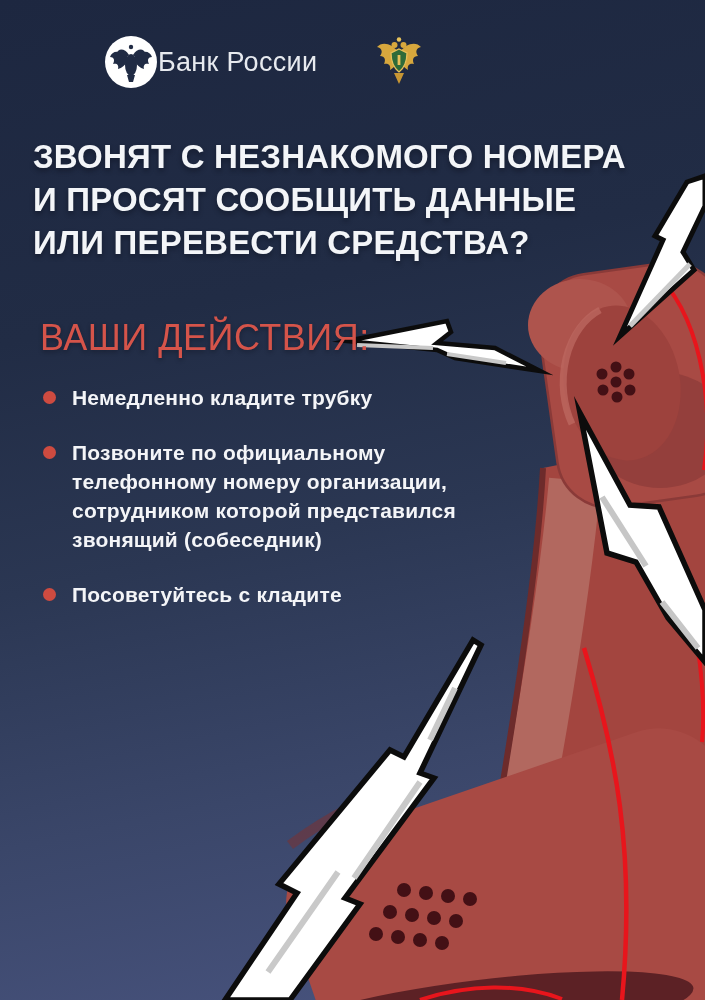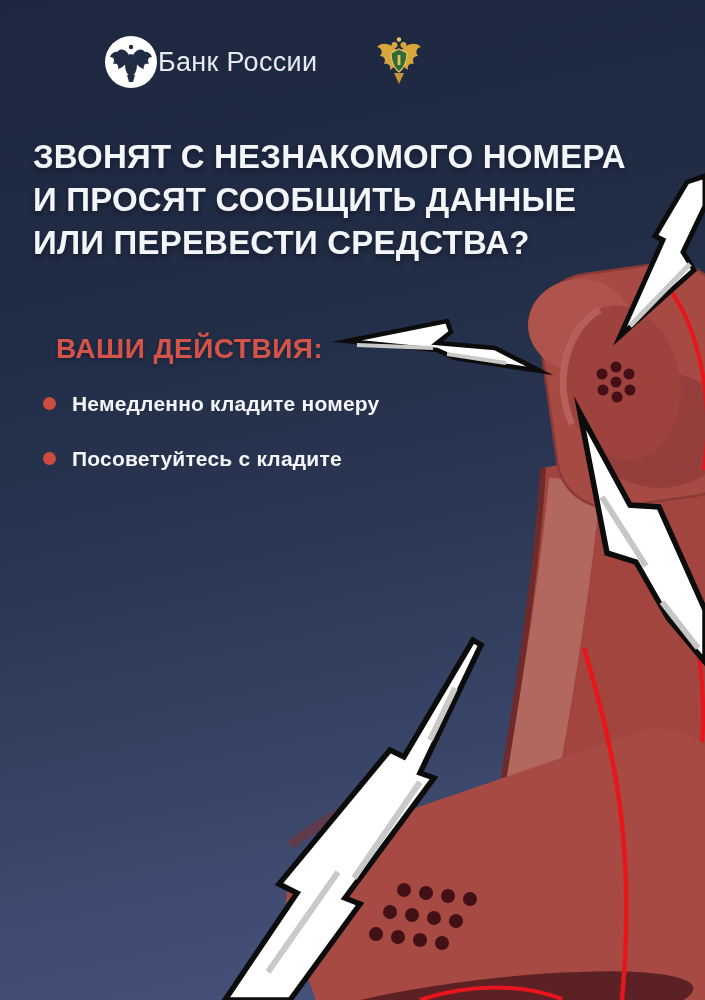--- a/index.html
+++ b/index.html
@@ -17,21 +17,21 @@
   .bank-name{color:#e7eaef;font-size:27px;font-weight:400;letter-spacing:0.3px;}
   .brand-prok{left:374px;top:34px;gap:13px;}
   .prok-name{color:#f2f4f7;font-size:12.5px;line-height:16px;font-weight:700;letter-spacing:0.5px;}
   
   .headline{
     left:29px;top:131px;margin:4px;color:#f3f5f8;font-size:33px;line-height:43px;
     font-weight:700;letter-spacing:0.2px;text-shadow:0 3px 5px rgba(8,11,20,.4);
   }
   
   .actions{left:40px;top:317px;width:605px;}
-  .actions-title{margin:16px;color:#d5544a;font-size:28px;font-weight:700;letter-spacing:0.5px;text-shadow:0 2px 4px rgba(8,11,20,.35);}
+  .actions-title{margin:0;color:#d5544a;font-size:36px;font-weight:400;letter-spacing:0.5px;text-shadow:0 2px 4px rgba(8,11,20,.35);}
   .actions-list{list-style:none;margin:24px 0 0 0;padding:0;}
   .actions-list li{display:flex;align-items:flex-start;margin-bottom:26px;color:#f4f5f8;font-size:21px;line-height:29px;font-weight:700;letter-spacing:0.2px;}
   .bullet-dot{flex:none;width:13px;height:13px;border-radius:50%;background:#ce4b40;margin:8px 16px 0 3px;}
 </style>
 </head>
 <body>
 
 <div class="poster">
 
   <svg class="illustration" width="705" height="1000" viewBox="0 0 705 1000">
@@ -136,21 +136,28 @@
 
   <h1 class="layer headline preline">ЗВОНЯТ С НЕЗНАКОМОГО НОМЕРА
 И ПРОСЯТ СООБЩИТЬ ДАННЫЕ
 ИЛИ ПЕРЕВЕСТИ СРЕДСТВА?</h1>
 
   <div class="layer actions">
     <h2 class="actions-title">ВАШИ ДЕЙСТВИЯ:</h2>
     <ul class="actions-list">
       <li>
         <span class="bullet-dot"></span>
-        <span class="preline">Немедленно кладите номеру</span>
+        <span class="preline">Немедленно кладите трубку</span>
+      </li>
+      <li>
+        <span class="bullet-dot"></span>
+        <span class="preline">Позвоните по официальному
+телефонному номеру организации,
+сотрудником которой представился
+звонящий (собеседник)</span>
       </li>
       <li>
         <span class="bullet-dot"></span>
         <span class="preline">Посоветуйтесь с кладите</span>
       </li>
     </ul>
   </div>
 
 </div>
 

